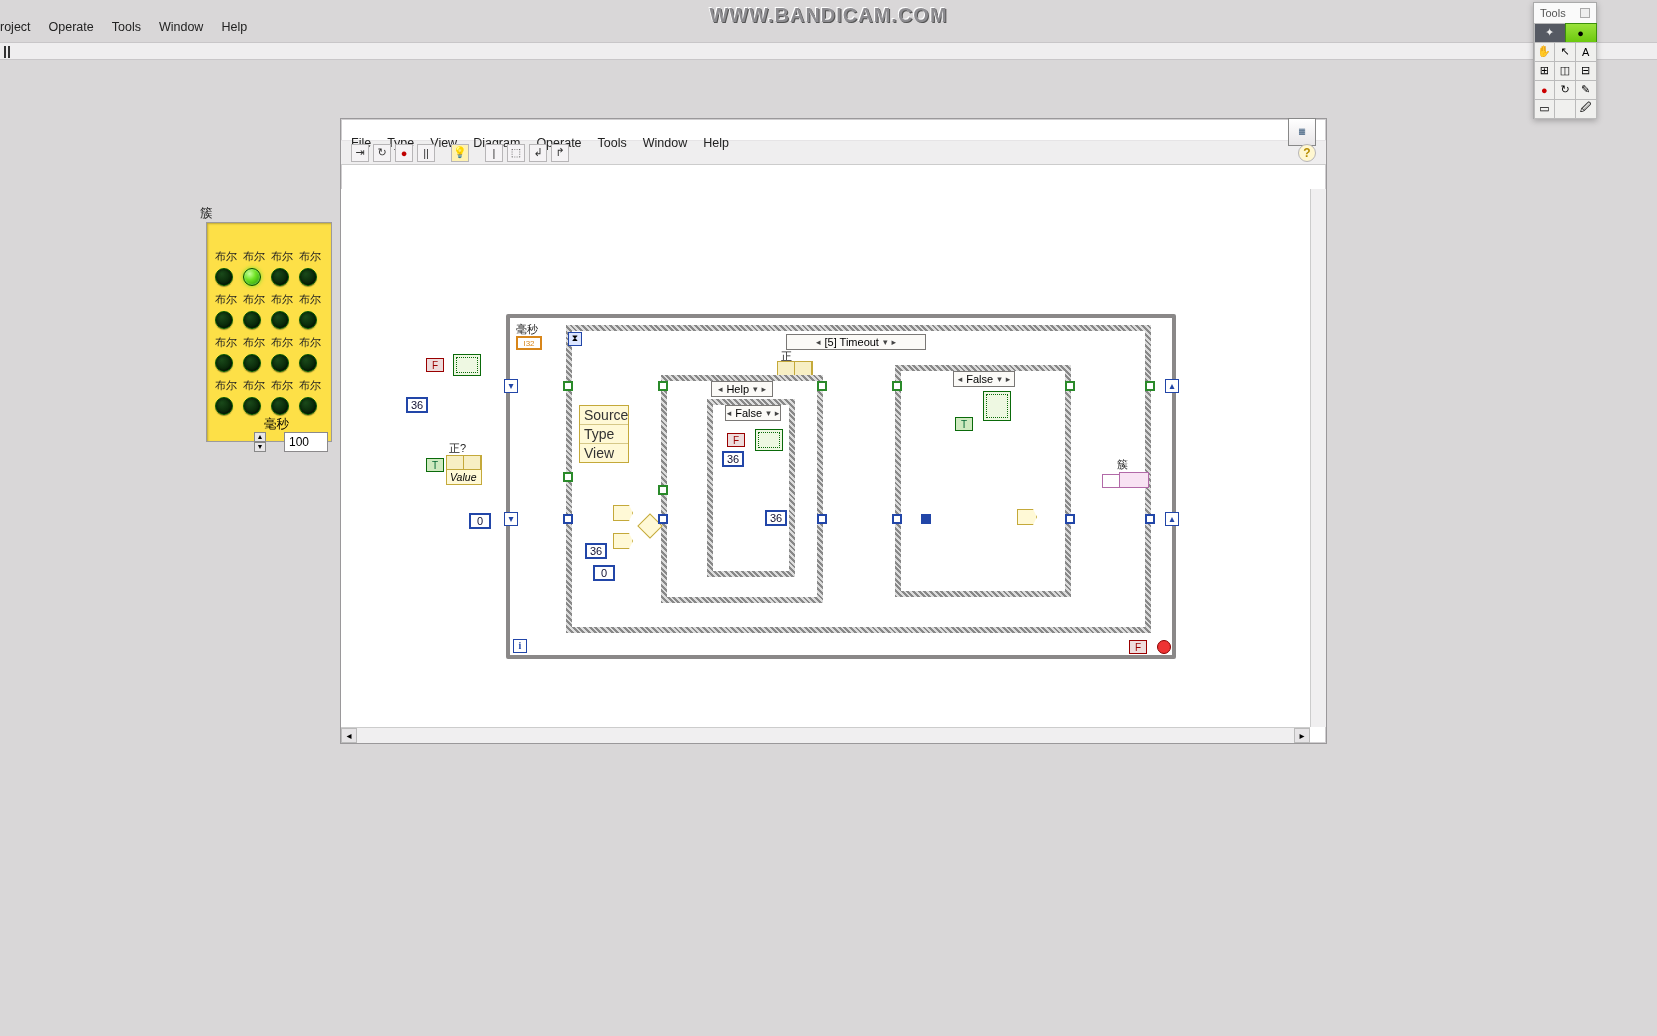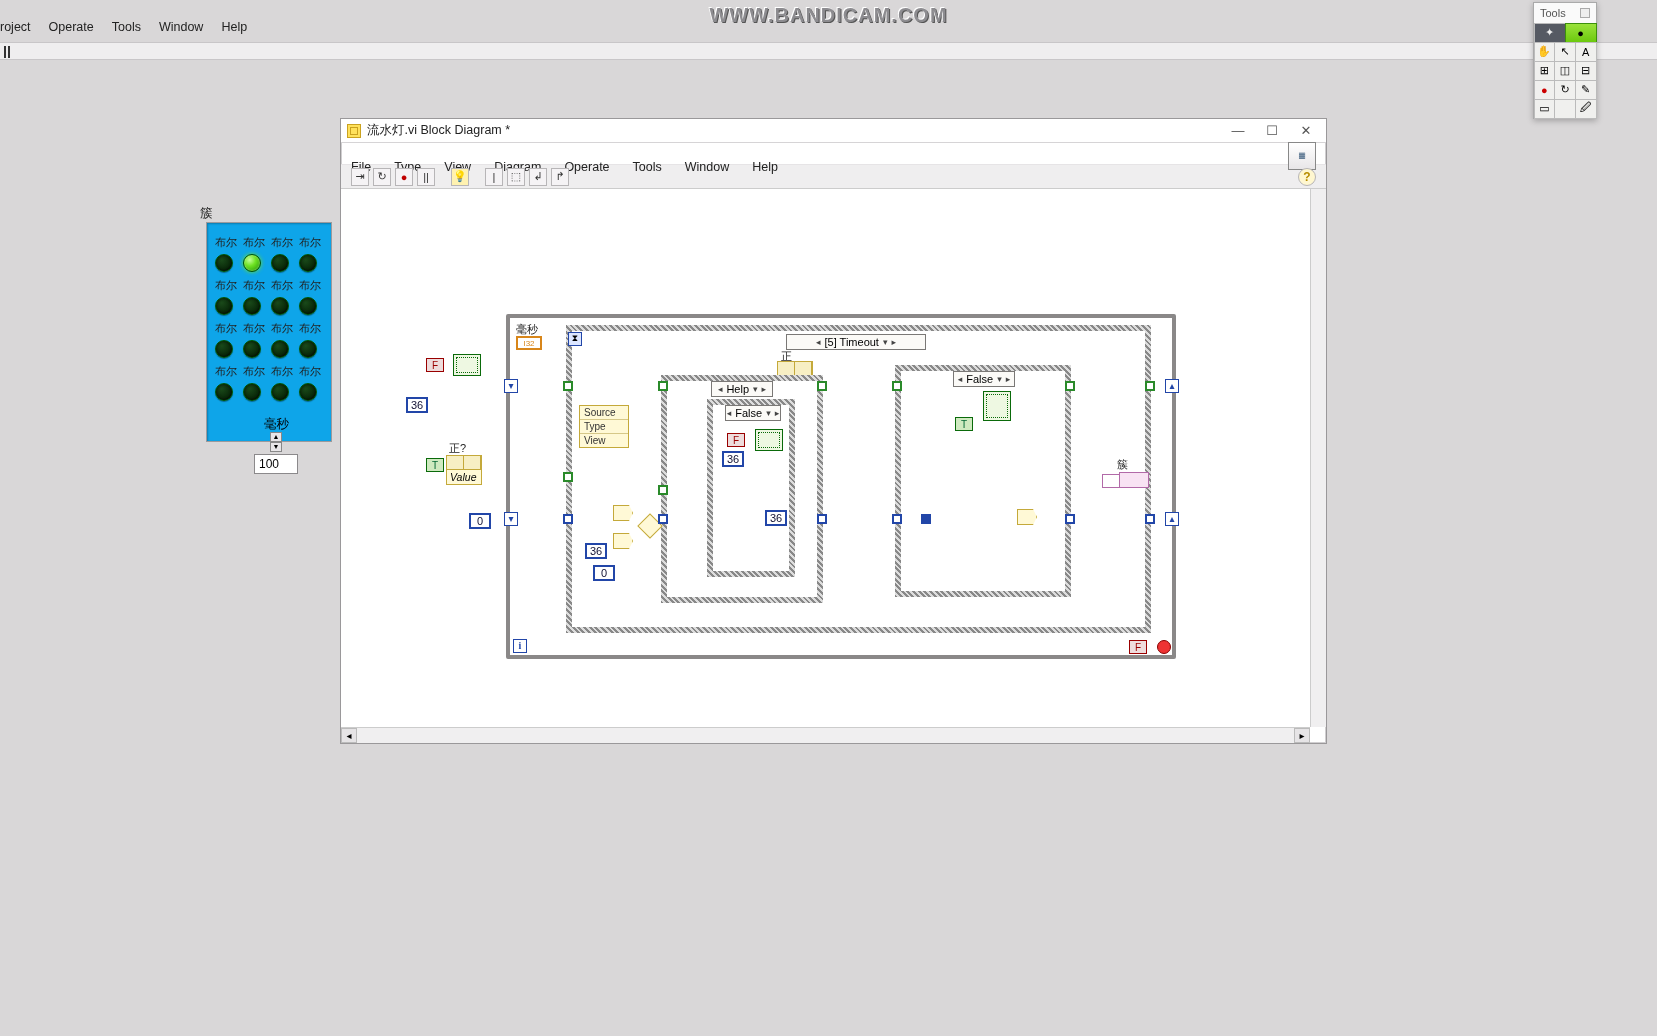--- a/index.html
+++ b/index.html
@@ -64,32 +64,32 @@
   .tools-palette .cell.dark  { background:#565a63; color:#eee;}
   .tools-palette .cell.red   { color:#cc0000;}
   
   .fp {
     position:absolute; top:60px; left:0; width:340px; bottom:0;
     background:#d9d7d8;
   }
   .fp .cluster-label { position:absolute; top:145px; left:200px; font-size:12.5px; color:#222;}
   .fp .cluster {
     position:absolute; top:162px; left:206px; width:126px; height:220px;
-    background:#0ea5e9; border:1px solid #9c9a9c; box-shadow:inset 1px 1px 2px rgba(0,0,0,.25);
-    padding:12px 8px; overflow:hidden;
+    background:#fde047; border:1px solid #9c9a9c; box-shadow:inset 1px 1px 2px rgba(0,0,0,.25);
+    padding:26px 8px; overflow:hidden;
   }
   .led-row { display:flex; gap:10px; margin-bottom:4px; }
   .led-row.labels { font-size:11px; color:#222; gap:4px; white-space:nowrap;}
   .led-row.labels span{ width:30px; overflow:hidden;}
   .led { width:18px; height:18px; border-radius:50%;
         background:radial-gradient(circle at 35% 30%, #1a4a1a 0%, #0a2a0a 60%, #000 100%);
         border:1px solid #050; box-shadow: inset 0 0 3px rgba(0,0,0,.7), 0 1px 1px rgba(0,0,0,.4);}
   .led.on { background:radial-gradient(circle at 35% 30%, #c6ff9a 0%, #6ee223 40%, #1a8a00 100%); box-shadow: inset 0 0 2px rgba(255,255,255,.6), 0 0 4px #6ee223;}
   .fp .ms-label { position:absolute; top:356px; left:264px; font-size:12.5px;}
-  .fp .ms-ctrl { position:absolute; top:372px; left:254px; display:flex; align-items:center; gap:2px;flex-direction:column;}
+  .fp .ms-ctrl { position:absolute; top:372px; left:254px; display:flex; align-items:center; gap:18px;}
   .fp .ms-ctrl .spin {width:12px; display:flex; flex-direction:column;}
   .fp .ms-ctrl .spin button{width:12px;height:10px;font-size:7px;line-height:6px;border:1px solid #888;background:#e8e6e8;padding:0;}
   .fp .ms-ctrl input { width:44px; height:20px; font-size:12px; padding-left:4px; border:1px solid #8b898b; background:#fff;}
 
   
   .bd-window {
     position:absolute; top:118px; left:340px; width:987px; height:626px;
     background:#fff; border:1px solid #9a989a; box-shadow:0 0 0 1px #d0ced0 inset;
   }
   .bd-title {
@@ -98,21 +98,21 @@
   }
   .bd-title .icon{width:14px;height:14px;border:1px solid #caa220;background:#ffe15b;position:relative;}
   .bd-title .icon::after{content:"";position:absolute;inset:2px;border:1px solid #caa220;}
   .bd-title .spacer{flex:1;}
   .bd-title .winbtn{width:28px;height:18px;display:flex;align-items:center;justify-content:center;color:#555;font-size:13px;}
   .bd-menu {
     height:22px; display:flex; gap:16px; align-items:center; padding:0 10px;
     font-size:12.5px; color:#222; border-bottom:1px solid #e6e4e6;
     justify-content:space-between;
   }
-  .bd-menu .left{display:flex;gap:23px;margin-top:26px;}
+  .bd-menu .left{display:flex;gap:16px;margin-top:26px;}
   .bd-menu .vi-icon{width:28px;height:28px;border:1px solid #888;background:linear-gradient(#fff,#e8e6e8);margin-top:4px;display:flex;align-items:center;justify-content:center;font-size:8px;color:#357;}
   .bd-toolbar {
     height:24px; border-bottom:1px solid #ccc; display:flex; align-items:center; gap:4px; padding:0 10px;
     background:#efeeef;
   }
   .bd-toolbar .tbtn{width:18px;height:18px;border:1px solid #b7b5b7;background:#f5f3f5;display:flex;align-items:center;justify-content:center;font-size:11px;color:#333;}
   .bd-toolbar .tbtn.red{color:#c00000;}
   .bd-toolbar .tbtn.yellow{background:#fff2b0;}
   .bd-toolbar .spacer{flex:1;}
   .bd-toolbar .help{width:18px;height:18px;border:1px solid #b7b5b7;border-radius:50%;background:#fff7d0;color:#b78c00;font-weight:bold;display:flex;align-items:center;justify-content:center;font-size:12px;}
@@ -128,21 +128,21 @@
   }
   .while-loop { position:absolute; border:4px solid #8a8888; border-radius:2px; background:#fff;}
   .case-sel {
     position:absolute; height:16px; background:#fbfaf7; border:1px solid #7a7876;
     display:flex; align-items:center; justify-content:center; font-size:11px; gap:4px; padding:0 4px;
   }
   .case-sel .tri{font-size:9px;color:#444;}
   .const-i32 { position:absolute; width:22px; height:16px; border:1px solid #2246a8; background:#fff; color:#113; font-size:11px; display:flex;align-items:center;justify-content:center; box-shadow:0 0 0 1px #2246a8 inset;}
   .const-bool { position:absolute; width:18px; height:14px; border:1px solid #0a6a0a; background:#cfeac0; font-size:10px; color:#063; display:flex;align-items:center;justify-content:center;}
   .tiny-label { position:absolute; font-size:11px; color:#222;}
-  .unbundle { position:absolute; background:#fff9d6; border:1px solid #c4a93a; font-size:10px; color:#333;}
+  .unbundle { position:absolute; background:#fff9d6; border:1px solid #c4a93a; font-size:14px; color:#333;}
   .unbundle div{border-bottom:1px solid #d6c888; padding:1px 4px;}
   .unbundle div:last-child{border-bottom:none;}
   .prop-node { position:absolute; background:#fff9d6; border:1px solid #c4a93a; font-size:10.5px; display:flex;flex-direction:column;align-items:stretch;}
   .prop-node .hdr{height:14px;border-bottom:1px solid #c4a93a;background:#f7efc4;display:flex;}
   .prop-node .hdr span{flex:1;border-right:1px solid #c4a93a;}
   .prop-node .val{padding:1px 3px;font-style:italic;}
   .ba-node{ position:absolute; width:28px;height:22px; border:1px solid #0a6a0a; background:#eef8e2;}
   .ba-node::before{content:"";position:absolute;inset:2px;border:1px dotted #0a6a0a;}
   .sr { position:absolute; width:14px;height:14px; background:#fff; border:1px solid #2246a8;}
   .sr::after{content:"▾"; position:absolute; inset:0; font-size:10px; color:#2246a8; text-align:center; line-height:12px;}
@@ -265,28 +265,20 @@
   <div class="ms-ctrl">
     <div class="spin">
       <button>▲</button>
       <button>▼</button>
     </div>
     <input value="100" style="">
   </div>
 </div>
 
 <div class="bd-window">
-  <div class="bd-title">
-    <span class="icon"></span>
-    <span>流水灯.vi Block Diagram *</span>
-    <span class="spacer"></span>
-    <span class="winbtn">—</span>
-    <span class="winbtn">☐</span>
-    <span class="winbtn">✕</span>
-  </div>
   <div class="bd-menu">
     <div class="left">
       <span>File</span>
       <span>Type</span>
       <span>View</span>
       <span>Diagram</span>
       <span>Operate</span>
       <span>Tools</span>
       <span>Window</span>
       <span>Help</span>

